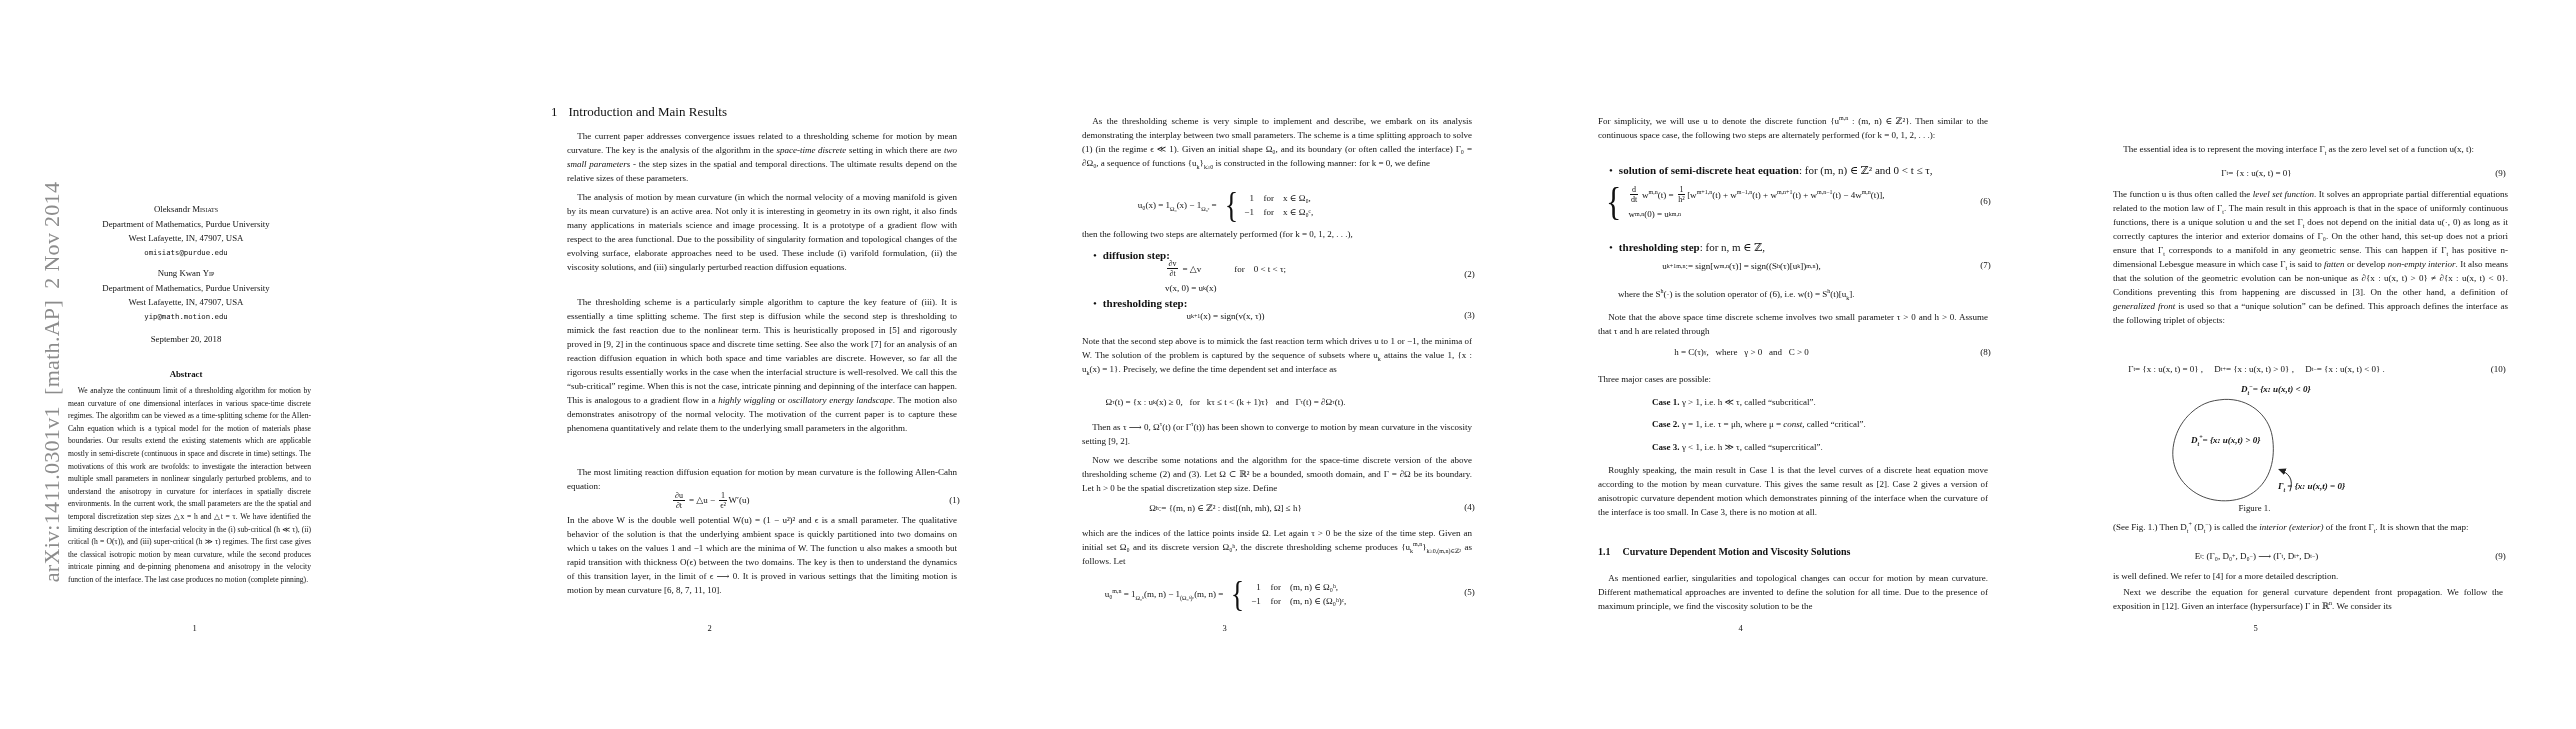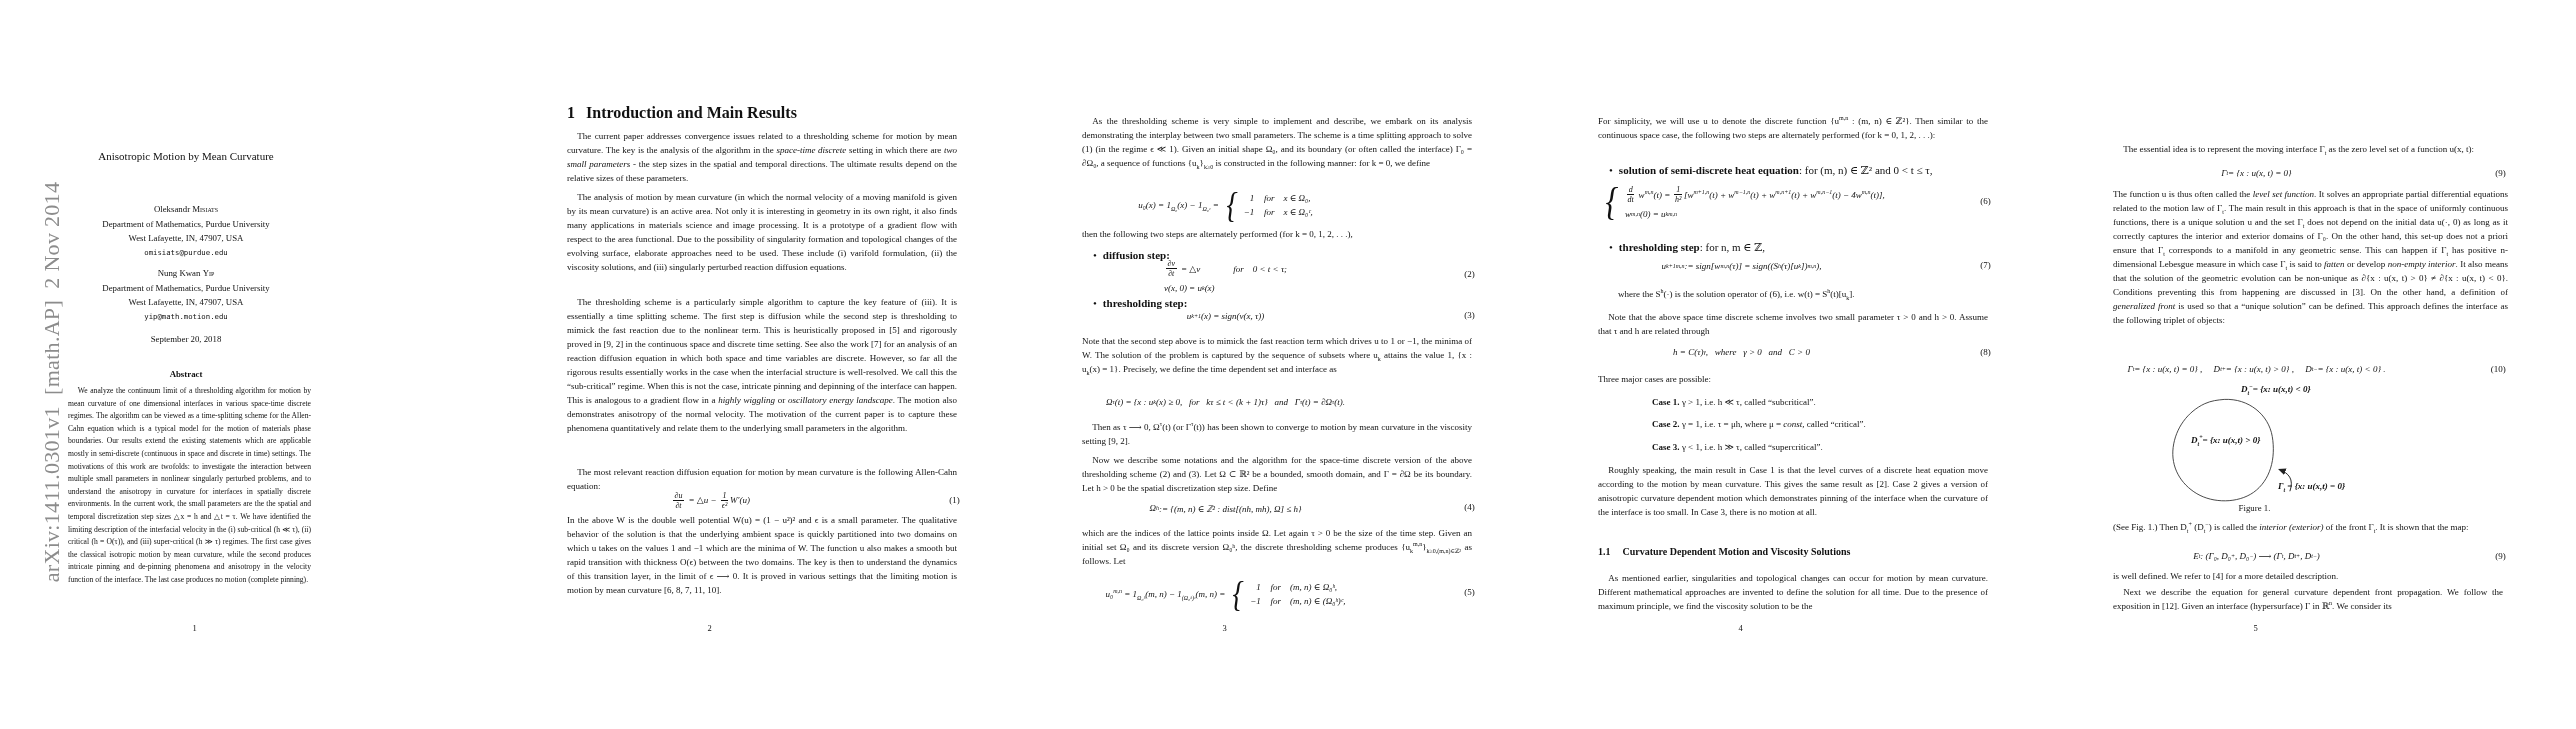--- a/index.html
+++ b/index.html
@@ -3,26 +3,26 @@
 <meta charset="utf-8">
 <style>
   html,body{margin:0;padding:0;background:#fff}
   .canvas{position:relative;width:2576px;height:729px;background:#fff;overflow:hidden;
           font-family:"Liberation Serif","DejaVu Serif",serif;color:#111}
   .page{position:absolute;top:0;width:515px;height:729px;background:#fff}
   #p1{left:0}#p2{left:515px}#p3{left:1030px}#p4{left:1546px}#p5{left:2061px}
   .blk{position:absolute}
   .par{left:52px;width:390px;font-size:9px;line-height:14px;text-align:justify}
   .ind{text-indent:10.3px}
-  .sechead{left:52px;font-weight:bold;font-size:16px;white-space:nowrap}
+  .sechead{left:36px;font-weight:normal;font-size:13px;white-space:nowrap}
   .sechead .st{margin-left:11px}
   .subhead{left:52px;font-weight:bold;font-size:10px;white-space:nowrap}
   .subhead .st{margin-left:12px}
   .eqwrap{left:0;width:391px;display:flex;justify-content:center;align-items:center;
-          font-style:italic;font-size:9px;white-space:nowrap}
+          font-size:9px;white-space:nowrap}
   .eqnum{left:424px;width:20.7px;text-align:right;font-size:9px}
   .frac{display:inline-flex;flex-direction:column;align-items:center;vertical-align:middle;
         margin:0 1.8px;font-size:8px;line-height:9px}
   .frac .fn{border-bottom:0.6px solid #111;padding:0 1.8px}
   .eqcol{display:flex;flex-direction:column;align-items:flex-start;gap:4.3px}
   .eqrow{display:flex;align-items:center}
   .cases{display:inline-grid;grid-template-columns:auto auto;column-gap:9.7px;row-gap:3.6px;
          text-align:left;align-items:baseline}
   .cv{justify-self:end}
   .brace{font-size:35px;font-weight:300;line-height:1;margin:0 4.9px 0 6px;transform:scaleX(.8)}
@@ -52,21 +52,20 @@
 </style>
 </head>
 <body>
 
 <div class="canvas">
 
   <div class="page" id="p1">
     <div class="blk wm">arXiv:1411.0301v1 [math.AP] 2 Nov 2014</div>
 
     <div class="blk t1 title" style="top:146px">
-      <div>Anisotropic Motion by Mean Curvature</div>
     </div>
 
     <div class="blk t1 auth" style="top:202px">
       <div><span>Oleksandr </span><span class="sc">Misiats</span></div>
       <div>Department of Mathematics, Purdue University</div>
       <div>West Lafayette, IN, 47907, USA</div>
       <div class="mono">omisiats@purdue.edu</div>
     </div>
 
     <div class="blk t1 auth" style="top:266px">
@@ -82,21 +81,21 @@
     <div class="blk pgnum">1</div>
   </div>
 
   <div class="page" id="p2">
     <div class="blk sechead" style="top:104px">
       <span>1</span><span class="st">Introduction and Main Results</span>
     </div>
     <div class="blk par ind" style="top:129px">The current paper addresses convergence issues related to a thresholding scheme for motion by mean curvature.  The key is the analysis of the algorithm in the <i>space-time discrete</i> setting in which there are <i>two small parameters</i> - the step sizes in the spatial and temporal directions. The ultimate results depend on the relative sizes of these parameters.</div>
     <div class="blk par ind" style="top:190px">The analysis of motion by mean curvature (in which the normal velocity of a moving manifold is given by its mean curvature) is an active area.  Not only it is interesting in geometry in its own right, it also finds many applications in materials science and image processing. It is a prototype of a gradient flow with respect to the area functional. Due to the possibility of singularity formation and topological changes of the evolving surface, elaborate approaches need to be used. These include (i) varifold formulation, (ii) the viscosity solutions, and (iii) singularly perturbed reaction diffusion equations.</div>
     <div class="blk par ind" style="top:295px">The thresholding scheme is a particularly simple algorithm to capture the key feature of (iii). It is essentially a time splitting scheme. The first step is diffusion while the second step is thresholding to mimick the fast reaction due to the nonlinear term.  This is heuristically proposed in [5] and rigorously proved in [9, 2] in the continuous space and discrete time setting. See also the work [7] for an analysis of an reaction diffusion equation in which both space and time variables are discrete.  However, so far all the rigorous results essentially works in the case when the interfacial structure is well-resolved.  We call this the “sub-critical” regime. When this is not the case, intricate pinning and depinning of the interface can happen. This is analogous to a gradient flow in a <i>highly wiggling</i> or <i>oscillatory energy landscape</i>. The motion also demonstrates anisotropy of the normal velocity. The motivation of the current paper is to capture these phenomena quantitatively and relate them to the underlying small parameters in the algorithm.</div>
-    <div class="blk par ind" style="top:465px">The most relevant reaction diffusion equation for motion by mean curvature is the following Allen-Cahn equation:</div>
+    <div class="blk par ind" style="top:465px">The most limiting reaction diffusion equation for motion by mean curvature is the following Allen-Cahn equation:</div>
 
     <div class="blk eqwrap" style="top:486px;height:28px">
       <span class="frac">
           <span class="fn">∂u</span>
           <span>∂t</span>
         </span>
       <span style="margin:0 2.4px">= △u −</span>
       <span class="frac">
           <span class="fn">1</span>
           <span>ϵ²</span>

